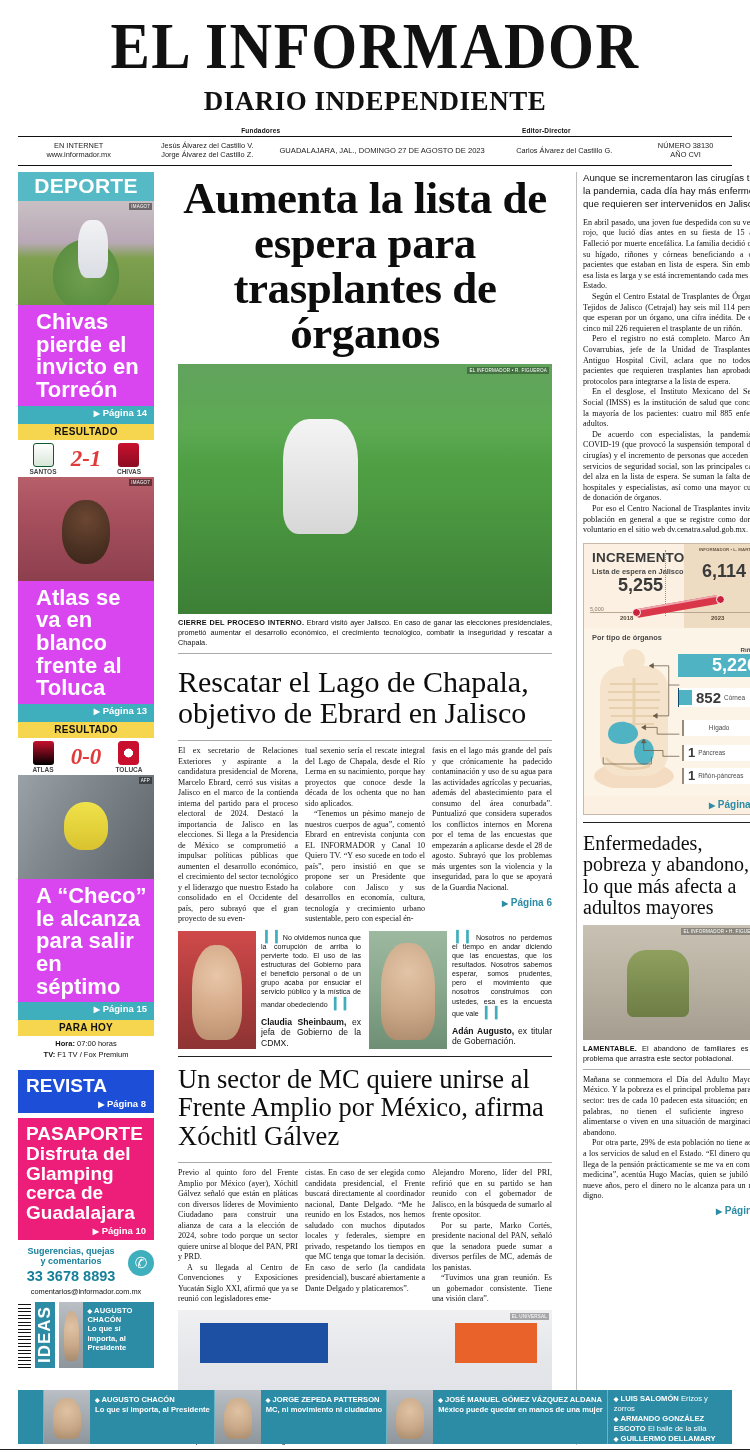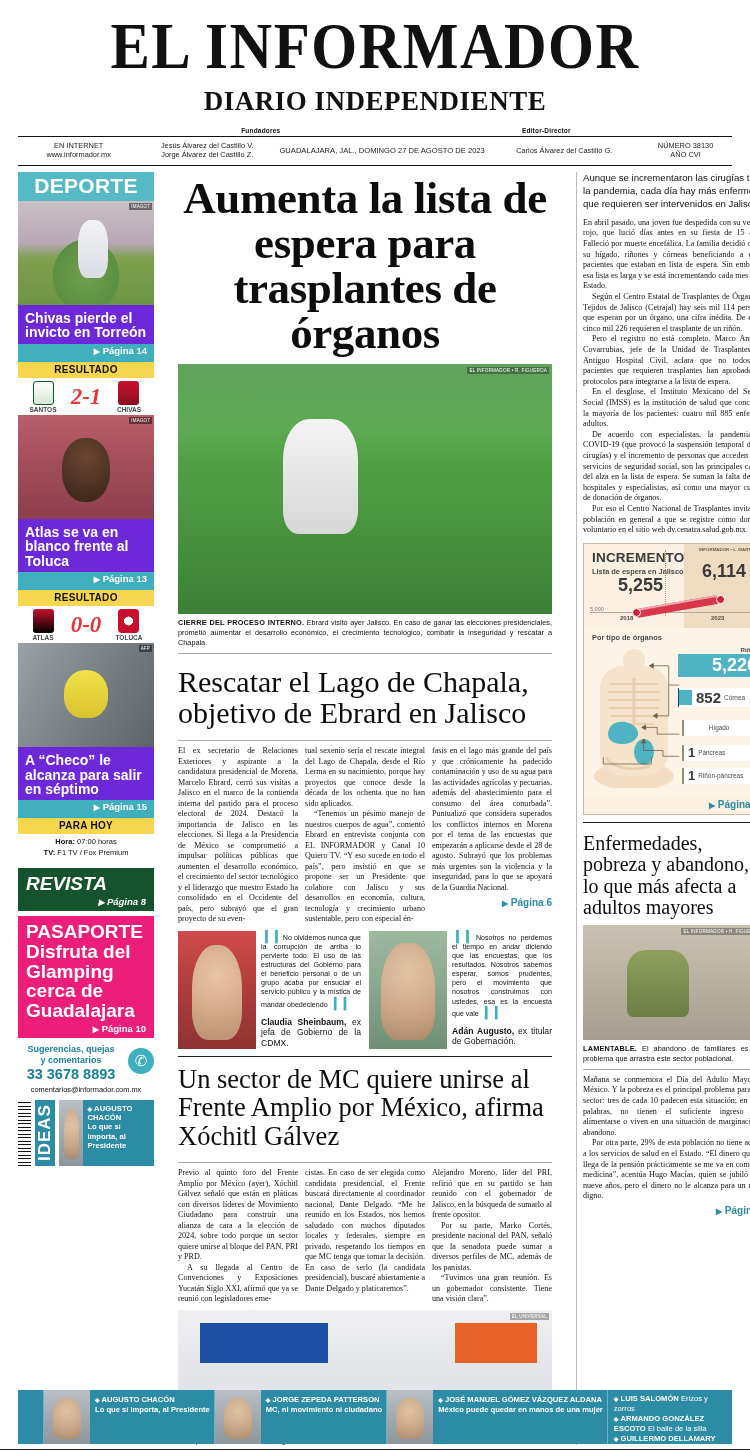--- a/index.html
+++ b/index.html
@@ -58,22 +58,22 @@
     background:#55b9c6; color:#fff; font-weight:700;
     font-size:21px; letter-spacing:.3px; padding:2px 8px 3px;
     text-align:center;
   }
   .rail-photo { width:100%; height:104px; position:relative; overflow:hidden; }
   .rail-photo .credit {
     position:absolute; right:2px; top:2px; font-size:4.5px; color:#fff;
     background:rgba(0,0,0,.45); padding:1px 2px; letter-spacing:.2px;
   }
   .rail-head {
-    background:#6d28d9; color:#fff; font-weight:700; font-size:14px;
-    line-height:1.03; padding:6px 7px 4px 7px;
+    background:#d946ef; color:#fff; font-weight:700; font-size:22px;
+    line-height:1.03; padding:6px 7px 4px 18px;
   }
   .rail-page {
     background:#3faebd; color:#fff; font-weight:700; font-size:9.5px;
     text-align:right; padding:1px 7px 6px 7px;
   }
   .tri { font-size:8px; }
   .res-bar {
     background:#f5d64e; color:#111; font-weight:700; font-size:10px;
     text-align:center; padding:2px 0 3px; letter-spacing:.3px;
   }
@@ -87,21 +87,21 @@
   .score {
     font-family:"Liberation Serif", serif; font-style:italic; font-weight:700;
     color:#e03a3a; font-size:23px;
   }
   .promo {
     color:#fff; font-weight:700; padding:6px 8px 4px 8px; line-height:1.04;
   }
   .promo .p-kick { font-size:19px; }
   .promo .p-body { font-size:19px; }
   .promo .p-page { font-size:9.5px; text-align:right; margin-top:3px; }
-  .promo.magenta { background:#14532d;font-style:italic; }
+  .promo.magenta { background:#1d4ed8; }
   .promo.pink { background:#ed1e79; }
   .parahoy-bar {
     background:#f5d64e; color:#111; font-weight:700; font-size:10px;
     text-align:center; padding:2px 0 3px; letter-spacing:.3px;
   }
   .parahoy-body { font-size:7.5px; text-align:center; line-height:1.45; padding:3px 4px 4px; color:#111;}
   .parahoy-body b { font-weight:700;text-align:center; }
 
   .contact { padding-top:6px; }
   .contact-inner { display:flex; align-items:flex-start; gap:4px; }

